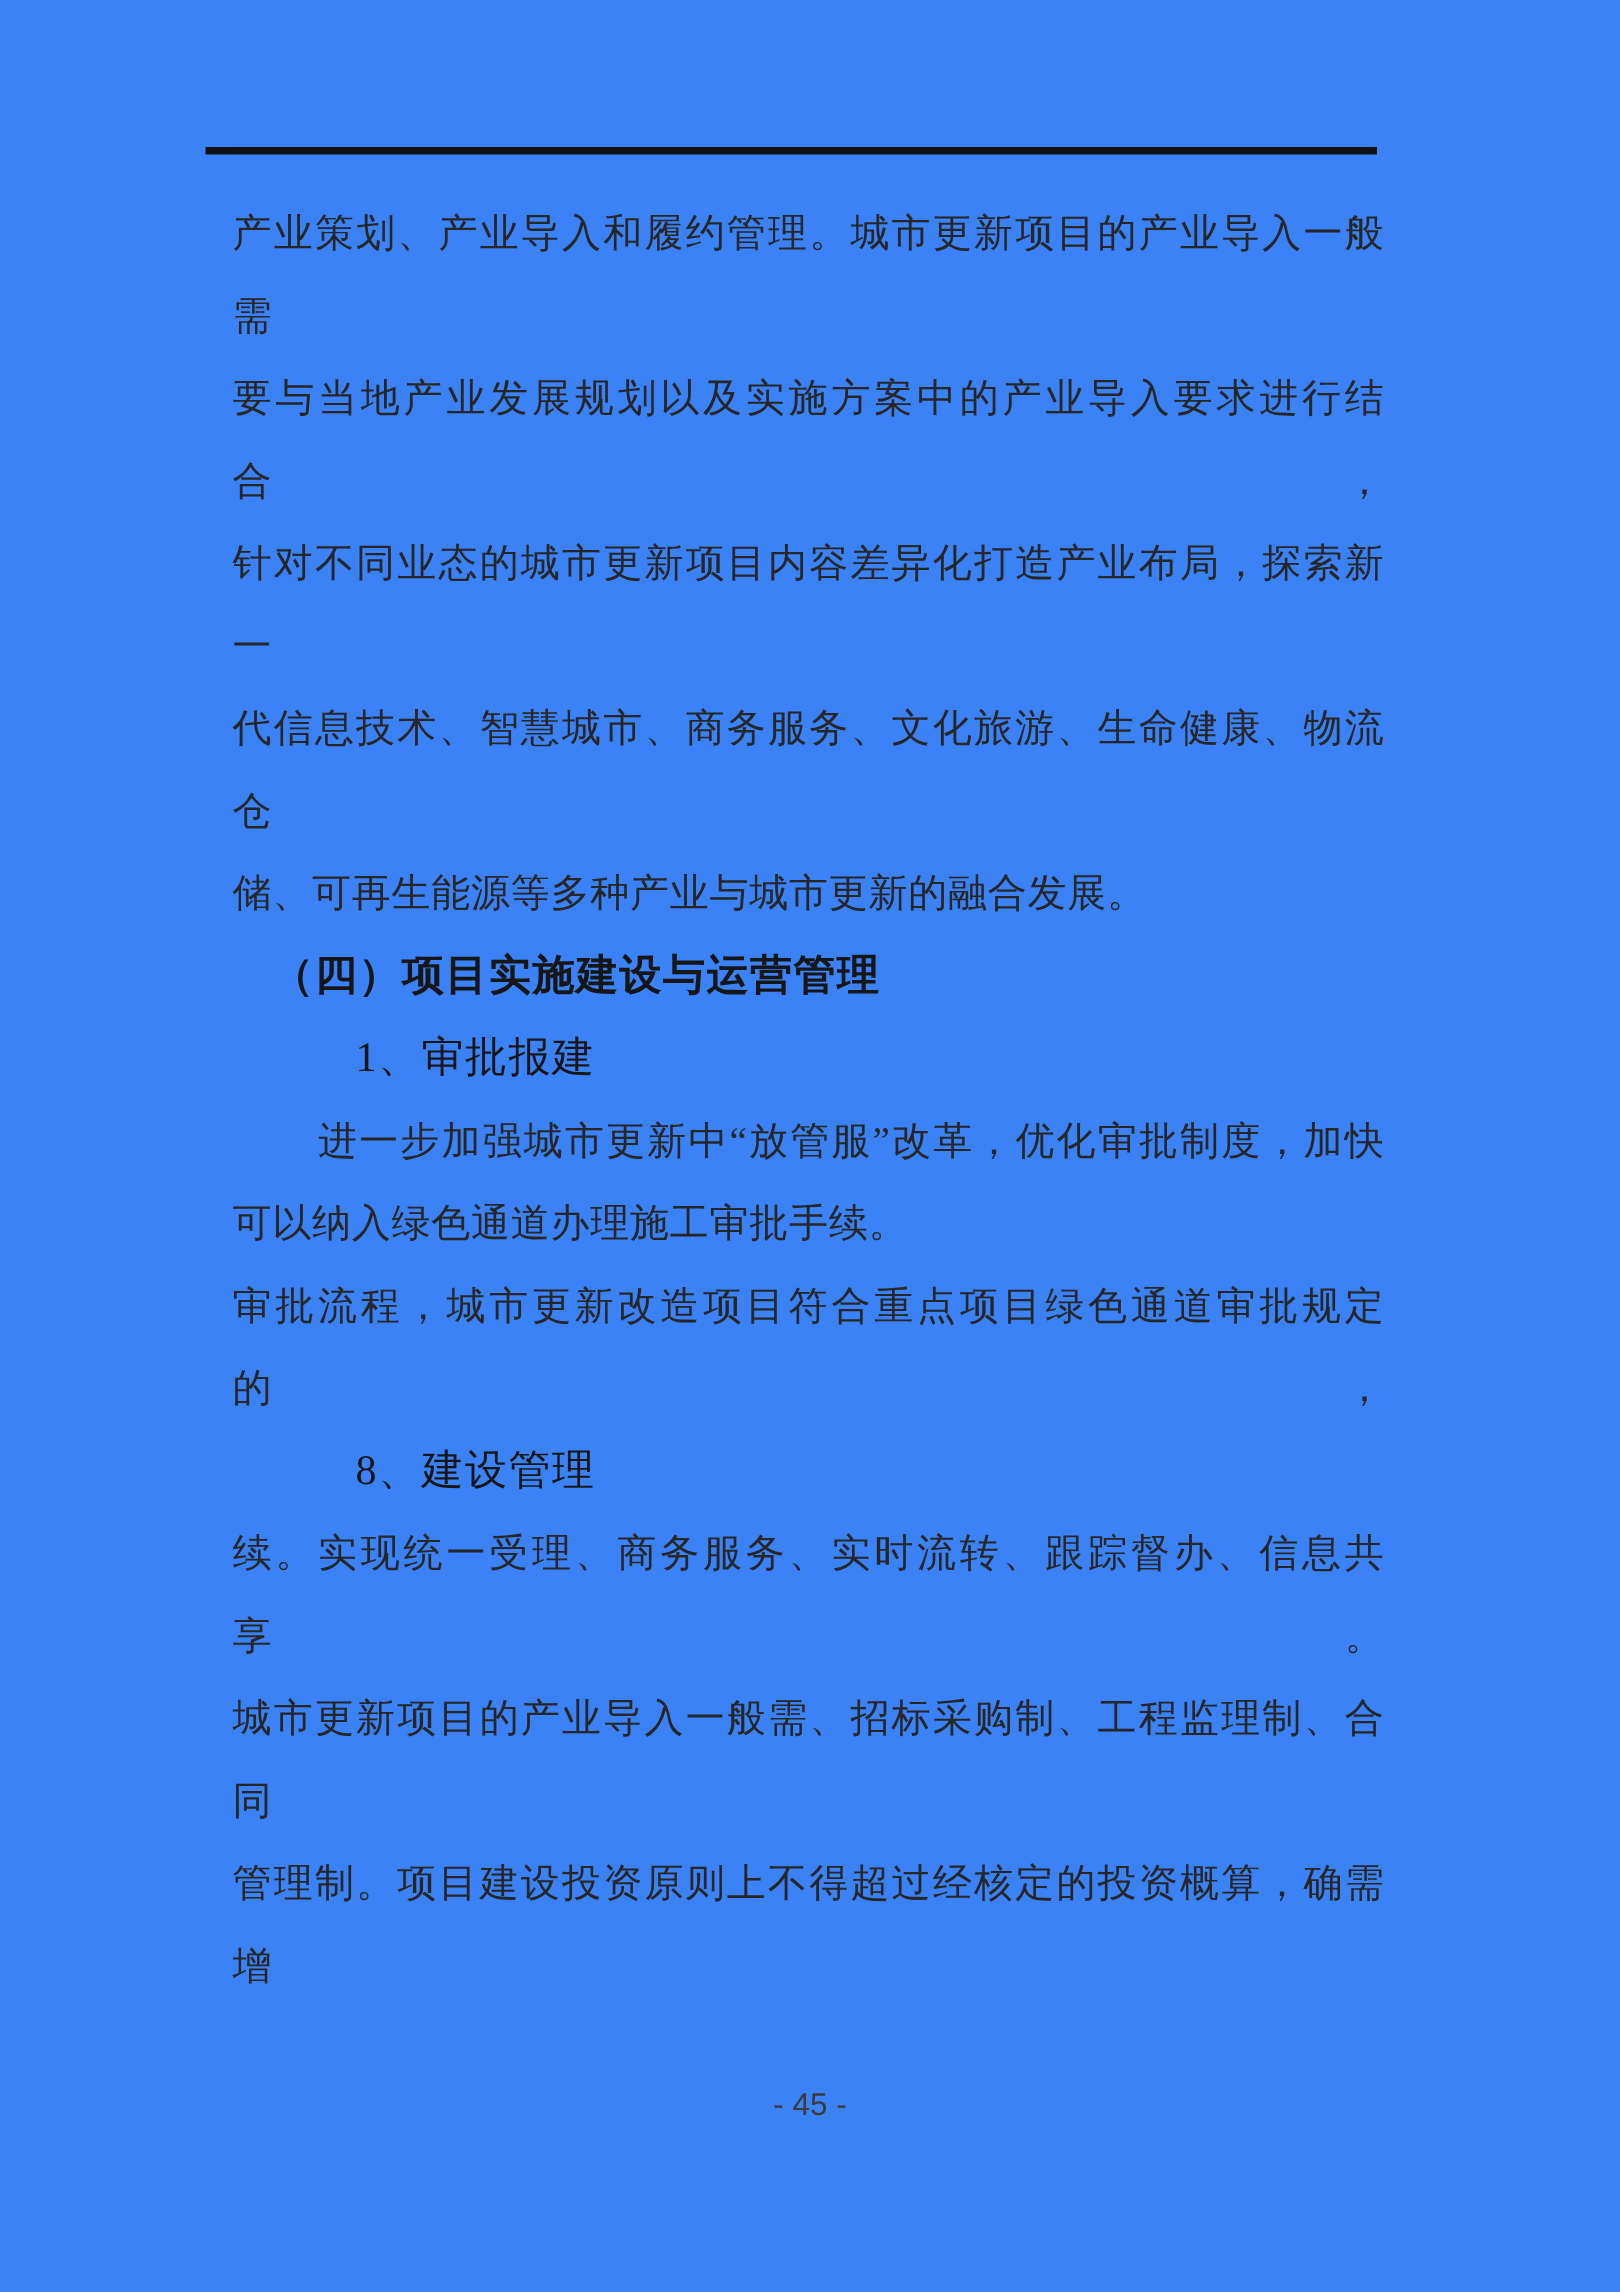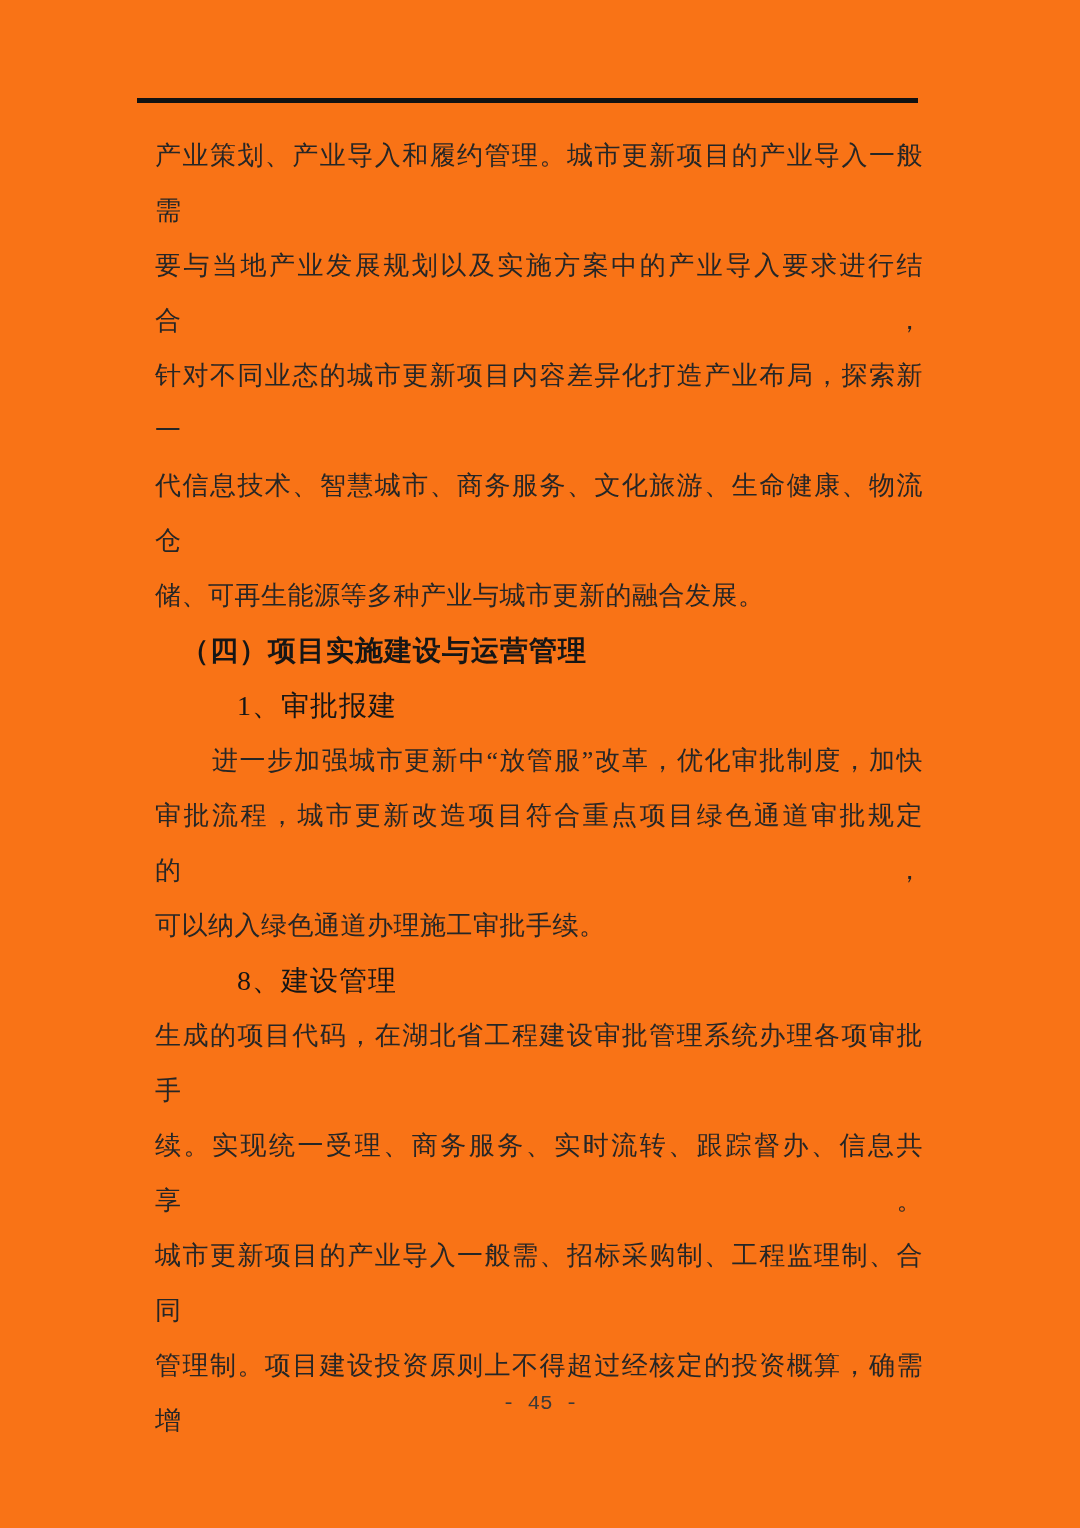--- a/index.html
+++ b/index.html
@@ -4,21 +4,21 @@
 <style>
   html, body {
     margin: 0;
     padding: 0;
     background: #ffffff;
   }
   .page {
     position: relative;
     width: 1080px;
     height: 1528px;
-    background: #f97316;
+    background: #3b82f6;
     font-family: "Liberation Serif", "DejaVu Serif", serif;
     color: #262626;
     overflow: hidden;
   }
   .header-rule {
     position: absolute;
     left: 137px;
     top: 98px;
     width: 781px;
     height: 5px;
@@ -68,21 +68,21 @@
     color: #161616;
   }
   .page-number {
     position: absolute;
     left: 0;
     top: 1392px;
     width: 100%;
     text-align: center;
     font-size: 21px;
     color: #3a3a3a;
-    font-family: Liberation Mono, monospace;
+    font-family: Liberation Sans, sans-serif;
   }
 </style>
 </head>
 <body>
 
 <div class="page">
 
   <div class="header-rule"></div>
 
   <div class="doc">
@@ -90,25 +90,24 @@
     <div class="ln j">产业策划、产业导入和履约管理。城市更新项目的产业导入一般需</div>
     <div class="ln j">要与当地产业发展规划以及实施方案中的产业导入要求进行结合，</div>
     <div class="ln j">针对不同业态的城市更新项目内容差异化打造产业布局，探索新一</div>
     <div class="ln j">代信息技术、智慧城市、商务服务、文化旅游、生命健康、物流仓</div>
     <div class="ln last">储、可再生能源等多种产业与城市更新的融合发展。</div>
 
     <div class="ln h1">（四）项目实施建设与运营管理</div>
 
     <div class="ln h2">1、审批报建</div>
     <div class="ln j ind">进一步加强城市更新中“放管服”改革，优化审批制度，加快</div>
+    <div class="ln last">可以纳入绿色通道办理施工审批手续。</div>
     <div class="ln j">审批流程，城市更新改造项目符合重点项目绿色通道审批规定的，</div>
-    <div class="ln last">可以纳入绿色通道办理施工审批手续。</div>
 
     <div class="ln h2">8、建设管理</div>
-    <div class="ln j">生成的项目代码，在湖北省工程建设审批管理系统办理各项审批手</div>
     <div class="ln j">续。实现统一受理、商务服务、实时流转、跟踪督办、信息共享。</div>
     <div class="ln j">城市更新项目的产业导入一般需、招标采购制、工程监理制、合同</div>
     <div class="ln j">管理制。项目建设投资原则上不得超过经核定的投资概算，确需增</div>
 
   </div>
 
   <div class="page-number">- 45 -</div>
 
 </div>
 

